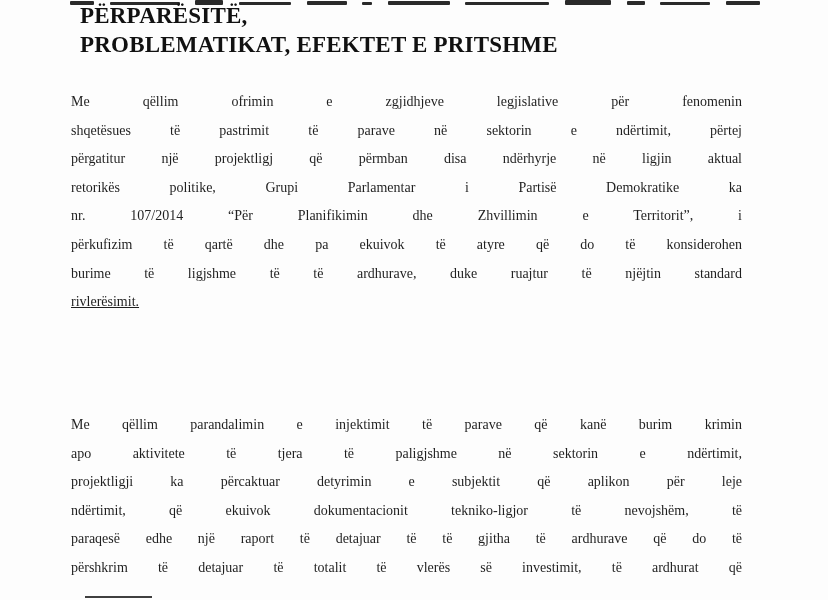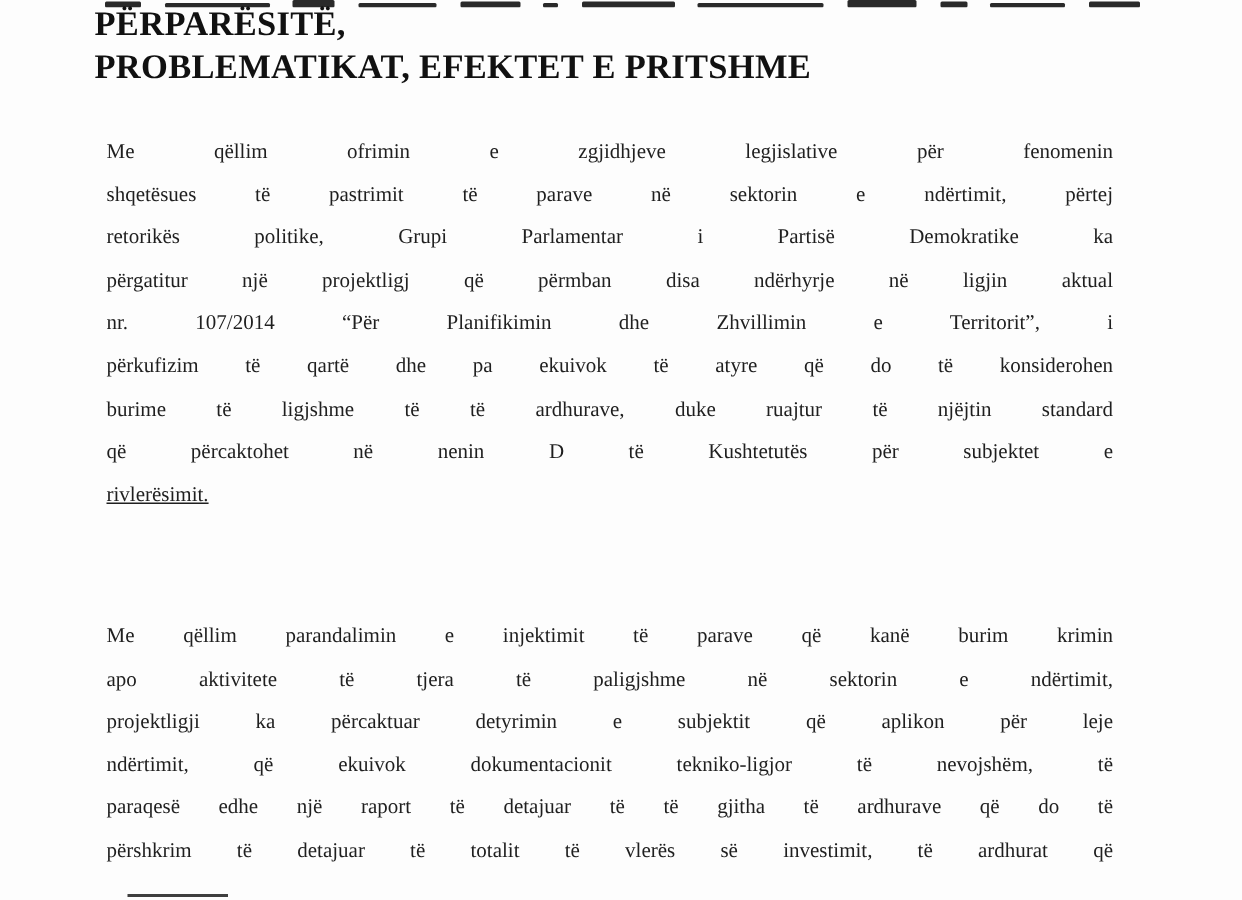--- a/index.html
+++ b/index.html
@@ -12,21 +12,21 @@
     color:#1f1f1f;
   }
   
   .clip-remnant{
     position:absolute;left:70px;top:0;width:690px;height:5px;
     display:flex;justify-content:space-between;align-items:flex-end;
     overflow:hidden;
   }
   .clip-remnant .bar{background:#2a2a2a;border-radius:1px;}
   .heading{
-    position:absolute;left:63px;top:2px;width:690px;
+    position:absolute;left:80px;top:2px;width:690px;
     font-weight:bold;font-size:23px;line-height:28.5px;
     color:#111;letter-spacing:0.2px;
   }
   .para{
     position:absolute;left:71px;width:671px;
     font-size:14px;line-height:28.6px;
   }
   .p1{top:88px;}
   .p2{top:400px;margin-top:11px;}
   .tline{
@@ -66,26 +66,25 @@
     </div>
 
   <div class="heading">
     <div>PËRPARËSITË,</div>
     <div>PROBLEMATIKAT, EFEKTET E PRITSHME</div>
   </div>
 
   <div class="para p1">
     <div class="tline">Me qëllim ofrimin e zgjidhjeve legjislative për fenomenin</div>
     <div class="tline">shqetësues të pastrimit të parave në sektorin e ndërtimit, përtej</div>
+    <div class="tline">përgatitur një projektligj që përmban disa ndërhyrje në ligjin aktual</div>
     <div class="tline">retorikës politike, Grupi Parlamentar i Partisë Demokratike ka</div>
-    <div class="tline">përgatitur një projektligj që përmban disa ndërhyrje në ligjin aktual</div>
     <div class="tline">nr. 107/2014 “Për Planifikimin dhe Zhvillimin e Territorit”, i</div>
     <div class="tline">përkufizim të qartë dhe pa ekuivok të atyre që do të konsiderohen</div>
     <div class="tline">burime të ligjshme të të ardhurave, duke ruajtur të njëjtin standard</div>
-    <div class="tline">që përcaktohet në nenin D të Kushtetutës për subjektet e</div>
     <div class="tline endline">rivlerësimit.</div>
   </div>
 
   <div class="para p2">
     <div class="tline">Me qëllim parandalimin e injektimit të parave që kanë burim krimin</div>
     <div class="tline">apo aktivitete të tjera të paligjshme në sektorin e ndërtimit,</div>
     <div class="tline">projektligji ka përcaktuar detyrimin e subjektit që aplikon për leje</div>
     <div class="tline">ndërtimit, që ekuivok dokumentacionit tekniko-ligjor të nevojshëm, të</div>
     <div class="tline">paraqesë edhe një raport të detajuar të të gjitha të ardhurave që do të</div>
     <div class="tline">përshkrim të detajuar të totalit të vlerës së investimit, të ardhurat që</div>

